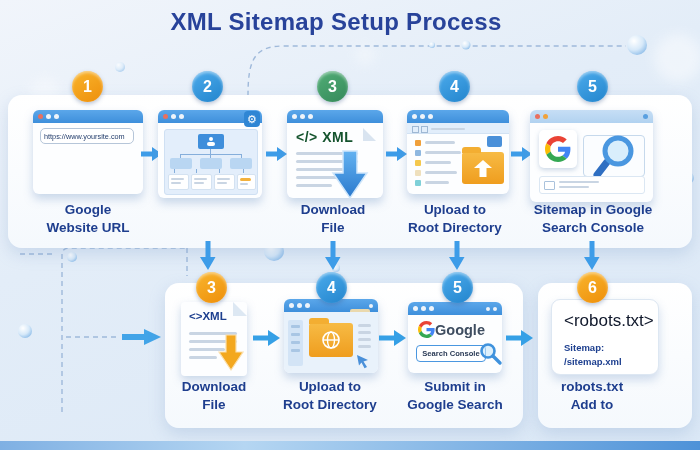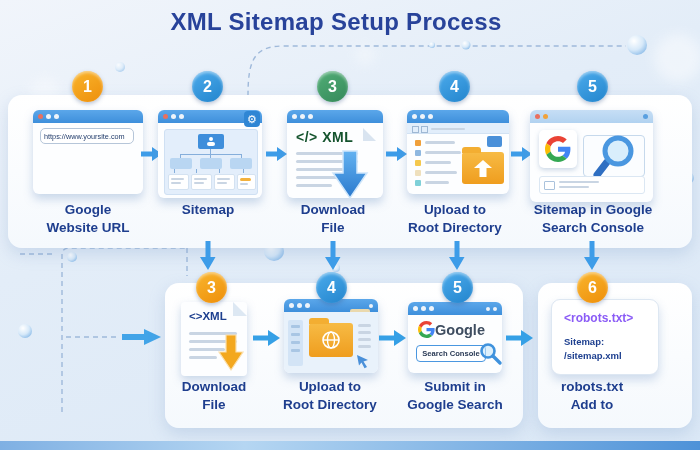--- a/index.html
+++ b/index.html
@@ -261,21 +261,20 @@
       <span class="abs gline" style="left:19px;top:4px;width:40px;height:2px"></span>
       <span class="abs gline" style="left:19px;top:9px;width:30px;height:2px"></span>
     </div>
   </div>
 
   <div class="abs label" style="left:23px;top:201px">
     <div>Google</div>
       <div>Website URL</div>
     </div>
   <div class="abs label" style="left:143px;top:201px">
-      <div>Sitemap</div>
     </div>
   <div class="abs label" style="left:268px;top:201px">
     <div>Download</div>
       <div>File</div>
     </div>
   <div class="abs label" style="left:390px;top:201px">
     <div>Upload to</div>
       <div>Root Directory</div>
     </div>
   <div class="abs label" style="left:528px;top:201px">
@@ -385,21 +384,21 @@
       <circle cx="9" cy="9" r="6.5" fill="rgba(200,230,250,.6)" stroke="#3f92dd" stroke-width="2.6"></circle>
       <line x1="14" y1="14" x2="21" y2="21" stroke="#3f92dd" stroke-width="3.4" stroke-linecap="round"></line>
     </svg>
   </div>
 
   <svg class="abs" width="28" height="18" style="left:506px;top:329px;z-index:5">
       <path d="M0,6.5 H15 V1 L27,9 15,17 V11.5 H0 z" fill="#35a0e6"></path>
     </svg>
 
   <div class="abs card6" style="left:551px;top:299px;width:108px;height:76px;box-sizing:border-box;padding:11px 0 0 12px">
-    <div style="font-size:12px;font-weight:700;color:#8b5cf6">&lt;robots.txt&gt;</div>
+    <div style="font-size:17px;font-weight:400;color:#0f172a">&lt;robots.txt&gt;</div>
     <div style="margin-top:11px;font-size:9.5px;font-weight:700;color:#1d3f8f">Sitemap:</div>
     <div style="margin-top:3px;font-size:9.5px;font-weight:700;color:#1d3f8f">/sitemap.xml</div>
   </div>
 
   <div class="abs label" style="left:149px;top:378px">
     <div>Download</div>
       <div>File</div>
     </div>
   <div class="abs label" style="left:265px;top:378px">
     <div>Upload to</div>

